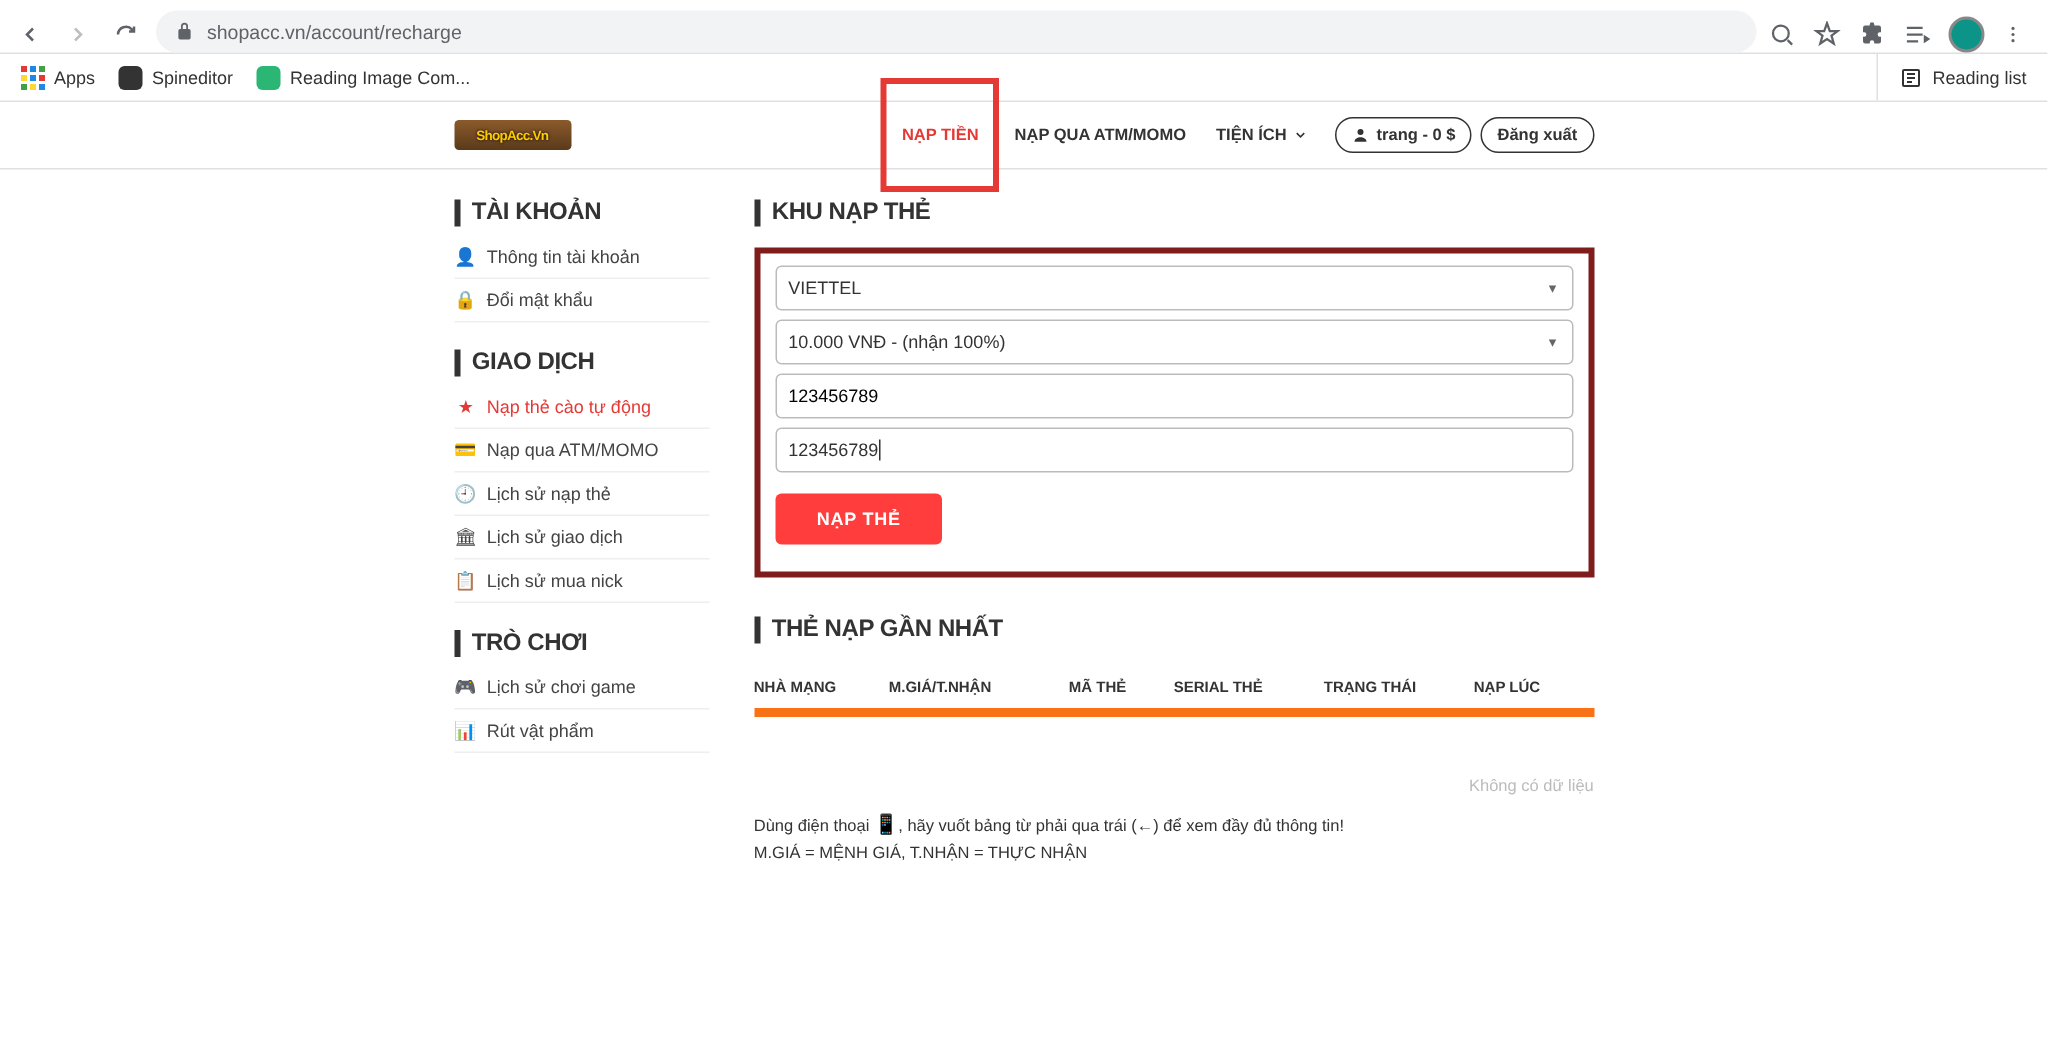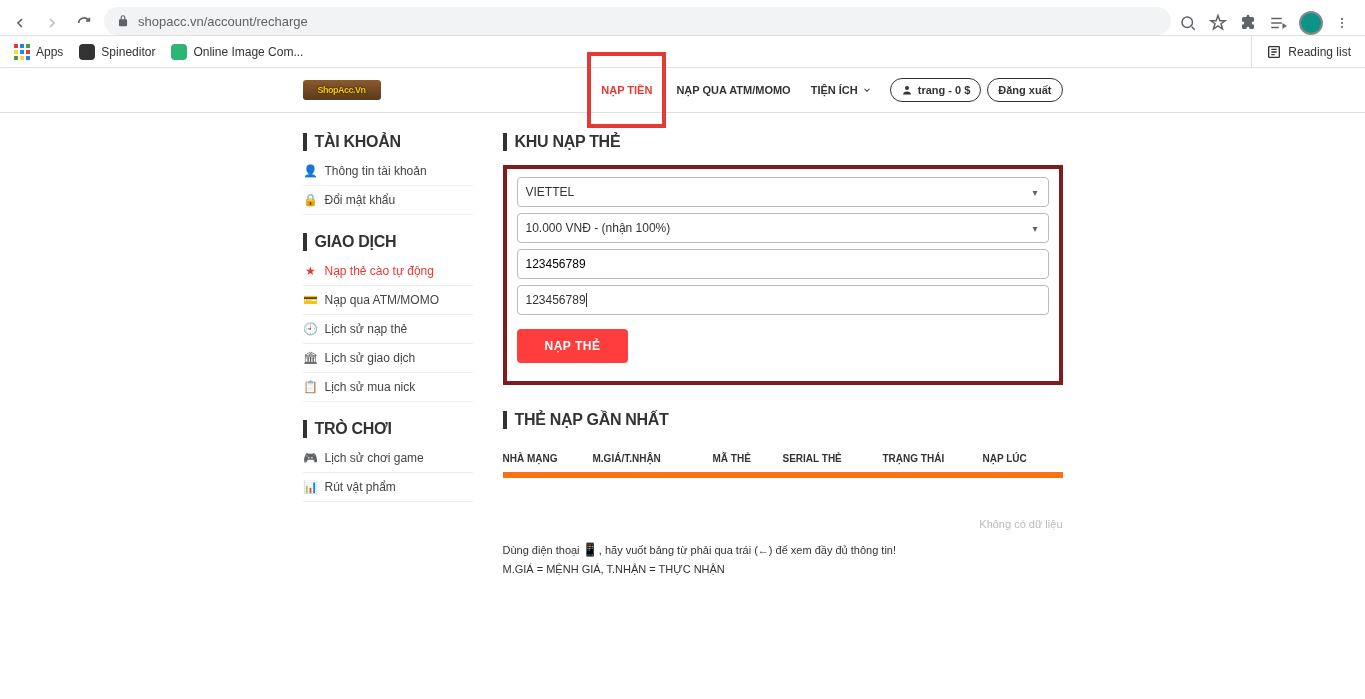--- a/index.html
+++ b/index.html
@@ -129,21 +129,21 @@
           <span></span>
         </span>
       <span>Apps</span>
     </div>
     <div class="bm-item">
       <span class="bm-icon" style="background:#333"></span>
       <span>Spineditor</span>
     </div>
     <div class="bm-item">
       <span class="bm-icon" style="background:#2bb673"></span>
-      <span>Online Image Com...</span>
+      <span>Reading Image Com...</span>
     </div>
   </div>
   <div class="bm-right">
     <svg width="16" height="16" viewBox="0 0 24 24" fill="none" stroke="currentColor" stroke-width="2">
         <rect x="4" y="4" width="16" height="16" rx="1"></rect>
         <path d="M8 8h8M8 12h8M8 16h5"></path>
       </svg>
     <span>Reading list</span>
   </div>
 </div>

